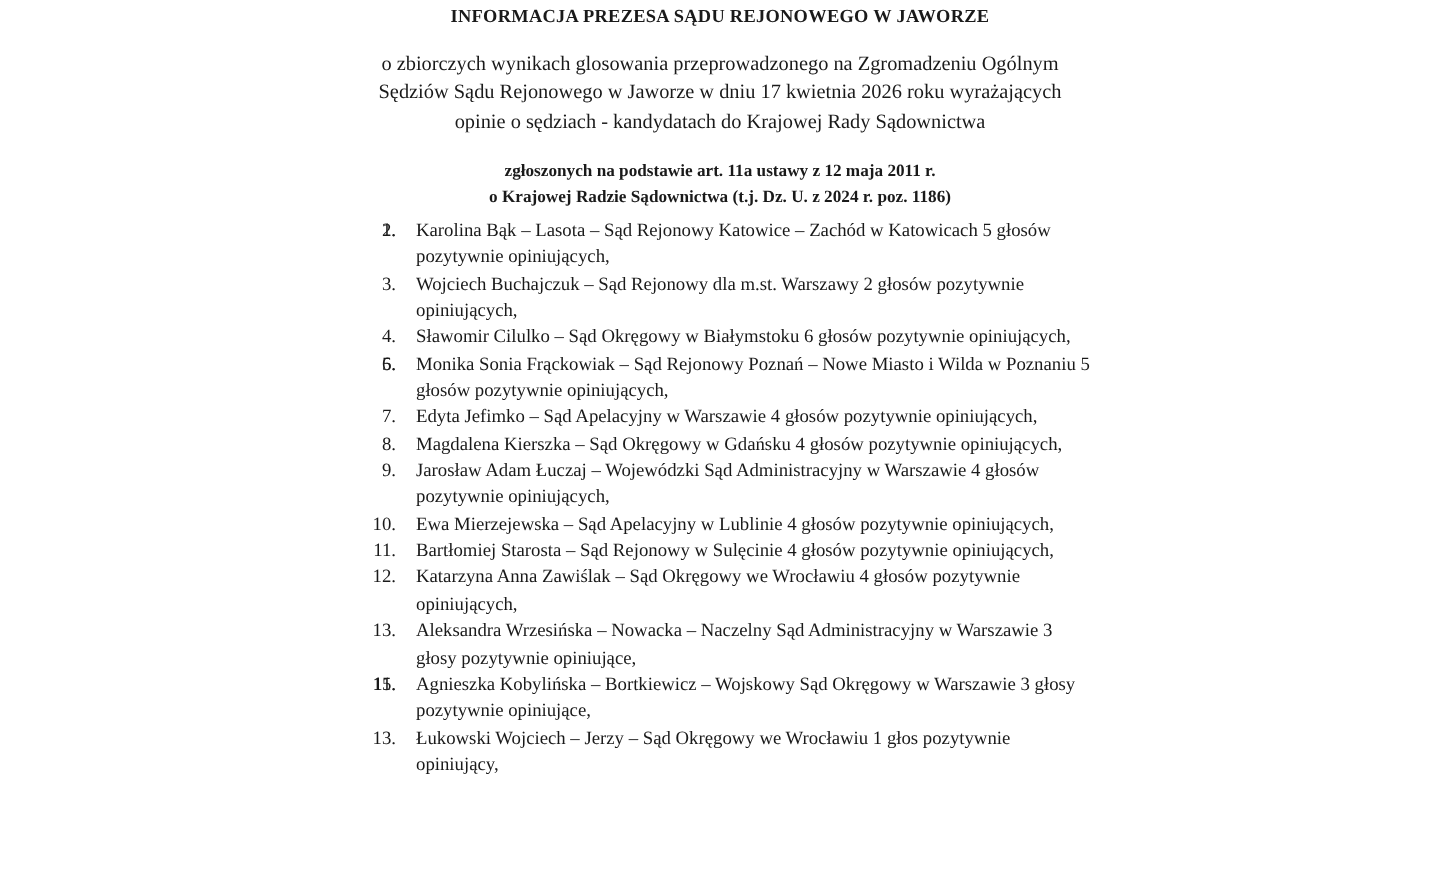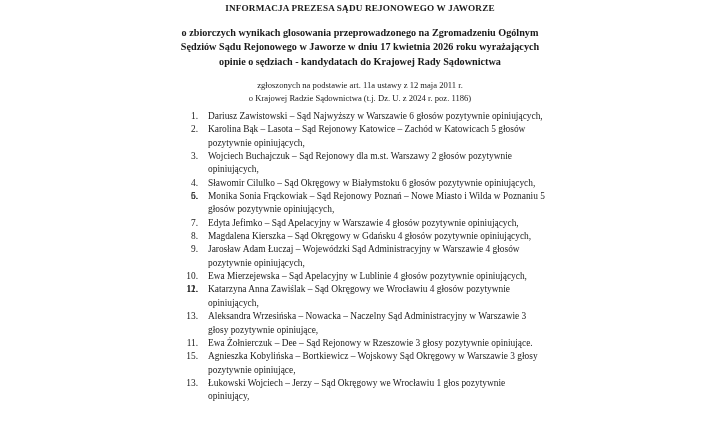--- a/index.html
+++ b/index.html
@@ -34,33 +34,33 @@
   .doc-title {
     font-size: 9.2px;
     font-weight: bold;
     letter-spacing: 0.15px;
     line-height: 1.25;
     margin: 0 0 11px 0;
   }
 
   .subtitle-block {
     font-size: 10.2px;
-    font-weight: bold;
+    font-weight: normal;
     line-height: 1.45;
     margin: 0 auto;
     width: 560px;
   }
   .subtitle-block .sub-line {
     display: block;
     white-space: nowrap;
   }
 
   .legal-block {
     font-size: 8.6px;
-    font-weight: normal;
+    font-weight: bold;
     line-height: 1.5;
     margin: 9px auto 0 auto;
     width: 560px;
   }
   .legal-block .legal-line {
     display: block;
     white-space: nowrap;
   }
 
   
@@ -122,21 +122,20 @@
       <span class="legal-line">zgłoszonych na podstawie art. 11a ustawy z 12 maja 2011 r.</span>
       <span class="legal-line">o Krajowej Radzie Sądownictwa (t.j. Dz. U. z 2024 r. poz. 1186)</span>
     </div>
 
   </div>
 
   <div class="list-wrap">
     <ol class="judges" id="judges-list">
         <li>
           <span class="num">1.</span>
-          <span class="entry">Dariusz Zawistowski – Sąd Najwyższy w Warszawie 6 głosów pozytywnie opiniujących,</span>
         </li>
         <li>
           <span class="num">2.</span>
           <span class="entry">Karolina Bąk – Lasota – Sąd Rejonowy Katowice – Zachód w Katowicach  5 głosów pozytywnie opiniujących,</span>
         </li>
         <li>
           <span class="num">3.</span>
           <span class="entry">Wojciech Buchajczuk – Sąd Rejonowy dla m.st. Warszawy 2  głosów pozytywnie opiniujących,</span>
         </li>
         <li>
@@ -161,32 +160,32 @@
         <li>
           <span class="num">9.</span>
           <span class="entry">Jarosław Adam Łuczaj – Wojewódzki Sąd Administracyjny w Warszawie 4 głosów pozytywnie opiniujących,</span>
         </li>
         <li>
           <span class="num">10.</span>
           <span class="entry">Ewa Mierzejewska – Sąd Apelacyjny w Lublinie 4 głosów pozytywnie opiniujących,</span>
         </li>
         <li>
           <span class="num">11.</span>
+          <span class="entry">Bartłomiej Starosta – Sąd Rejonowy w Sulęcinie 4 głosów pozytywnie opiniujących,</span>
         </li>
         <li>
           <span class="num">12.</span>
           <span class="entry">Katarzyna Anna Zawiślak – Sąd Okręgowy we Wrocławiu 4 głosów pozytywnie opiniujących,</span>
         </li>
         <li>
           <span class="num">13.</span>
           <span class="entry">Aleksandra Wrzesińska – Nowacka – Naczelny Sąd Administracyjny w Warszawie 3 głosy pozytywnie opiniujące,</span>
         </li>
         <li>
           <span class="num">11.</span>
-          <span class="entry">Ewa Żołnierczuk – Dee – Sąd Rejonowy w Rzeszowie 3 głosy pozytywnie opiniujące.</span>
         </li>
         <li>
           <span class="num">15.</span>
           <span class="entry">Agnieszka Kobylińska – Bortkiewicz – Wojskowy Sąd Okręgowy w Warszawie 3 głosy pozytywnie opiniujące,</span>
         </li>
         <li>
           <span class="num">13.</span>
           <span class="entry">Łukowski Wojciech – Jerzy – Sąd Okręgowy we Wrocławiu 1 głos pozytywnie opiniujący,</span>
         </li>
       </ol>

